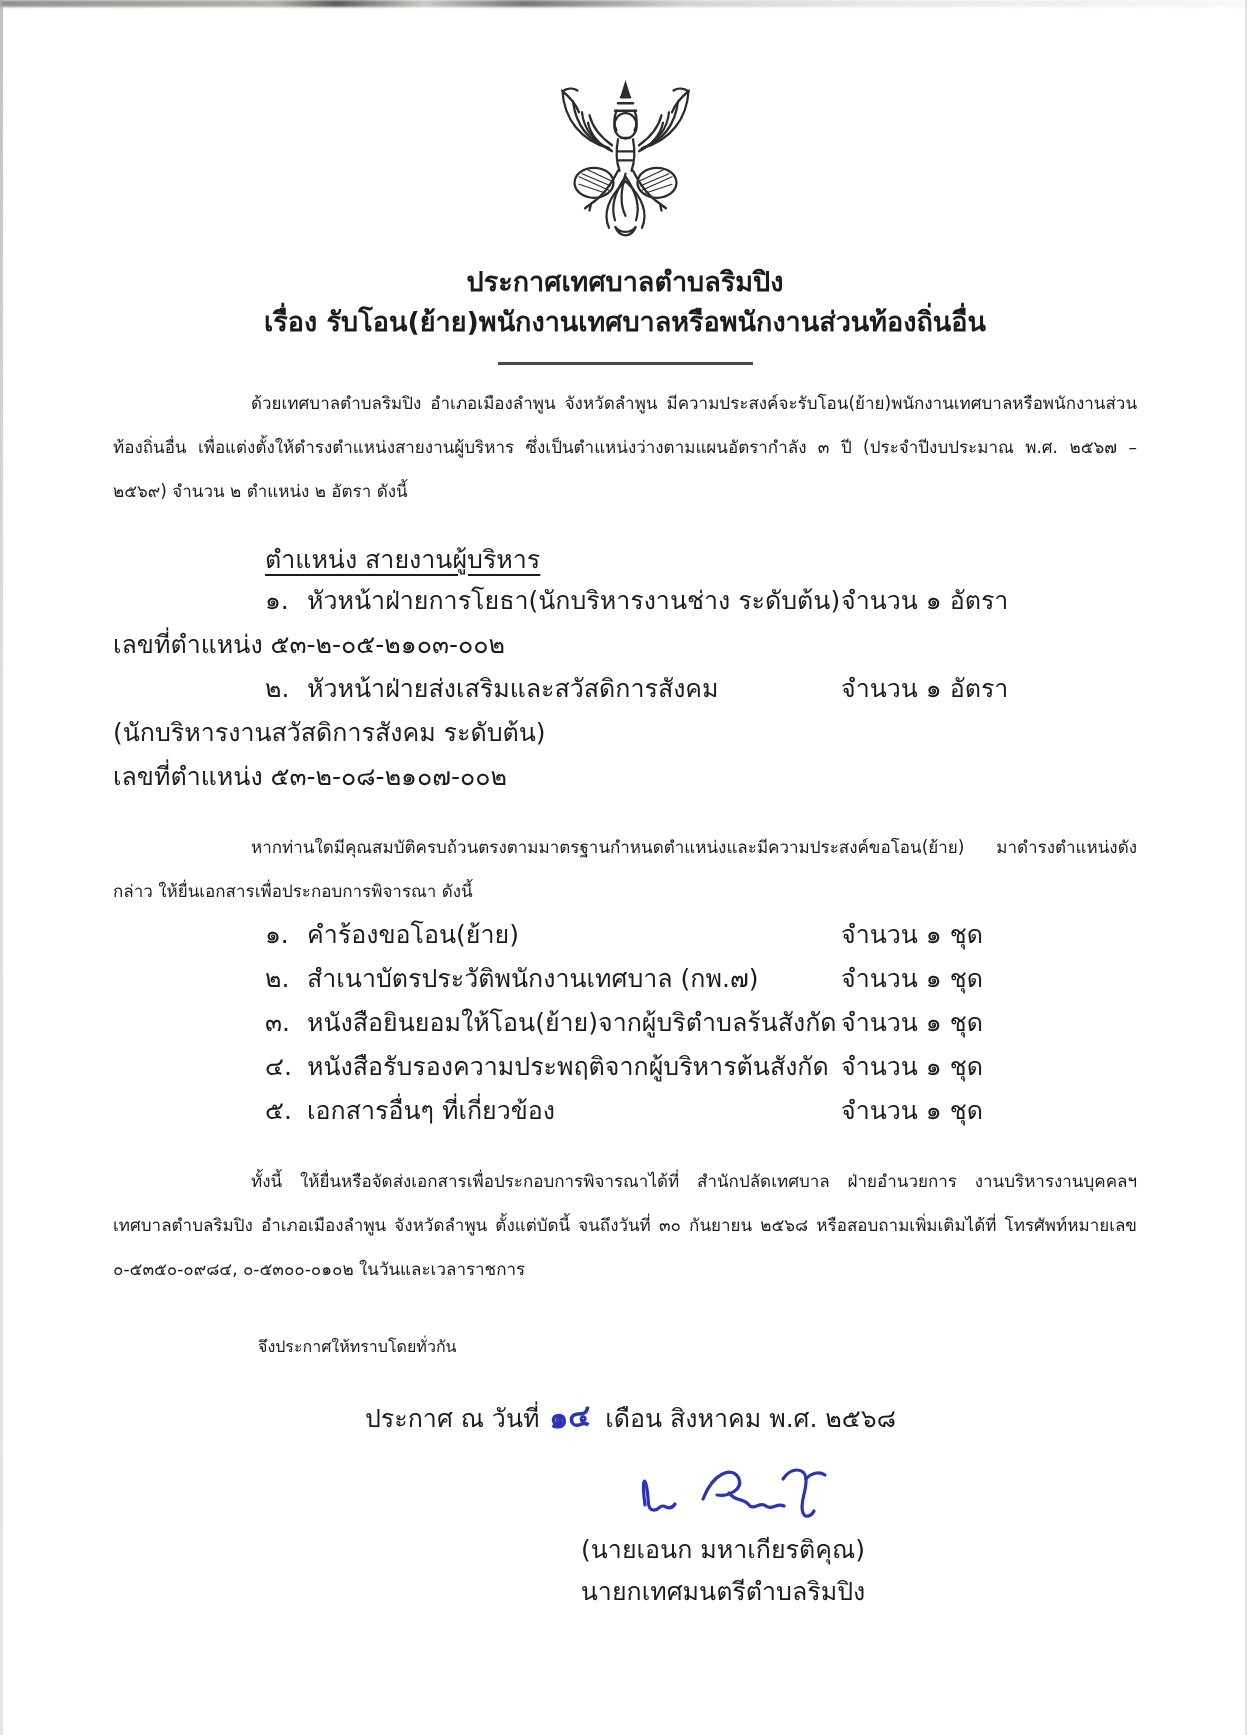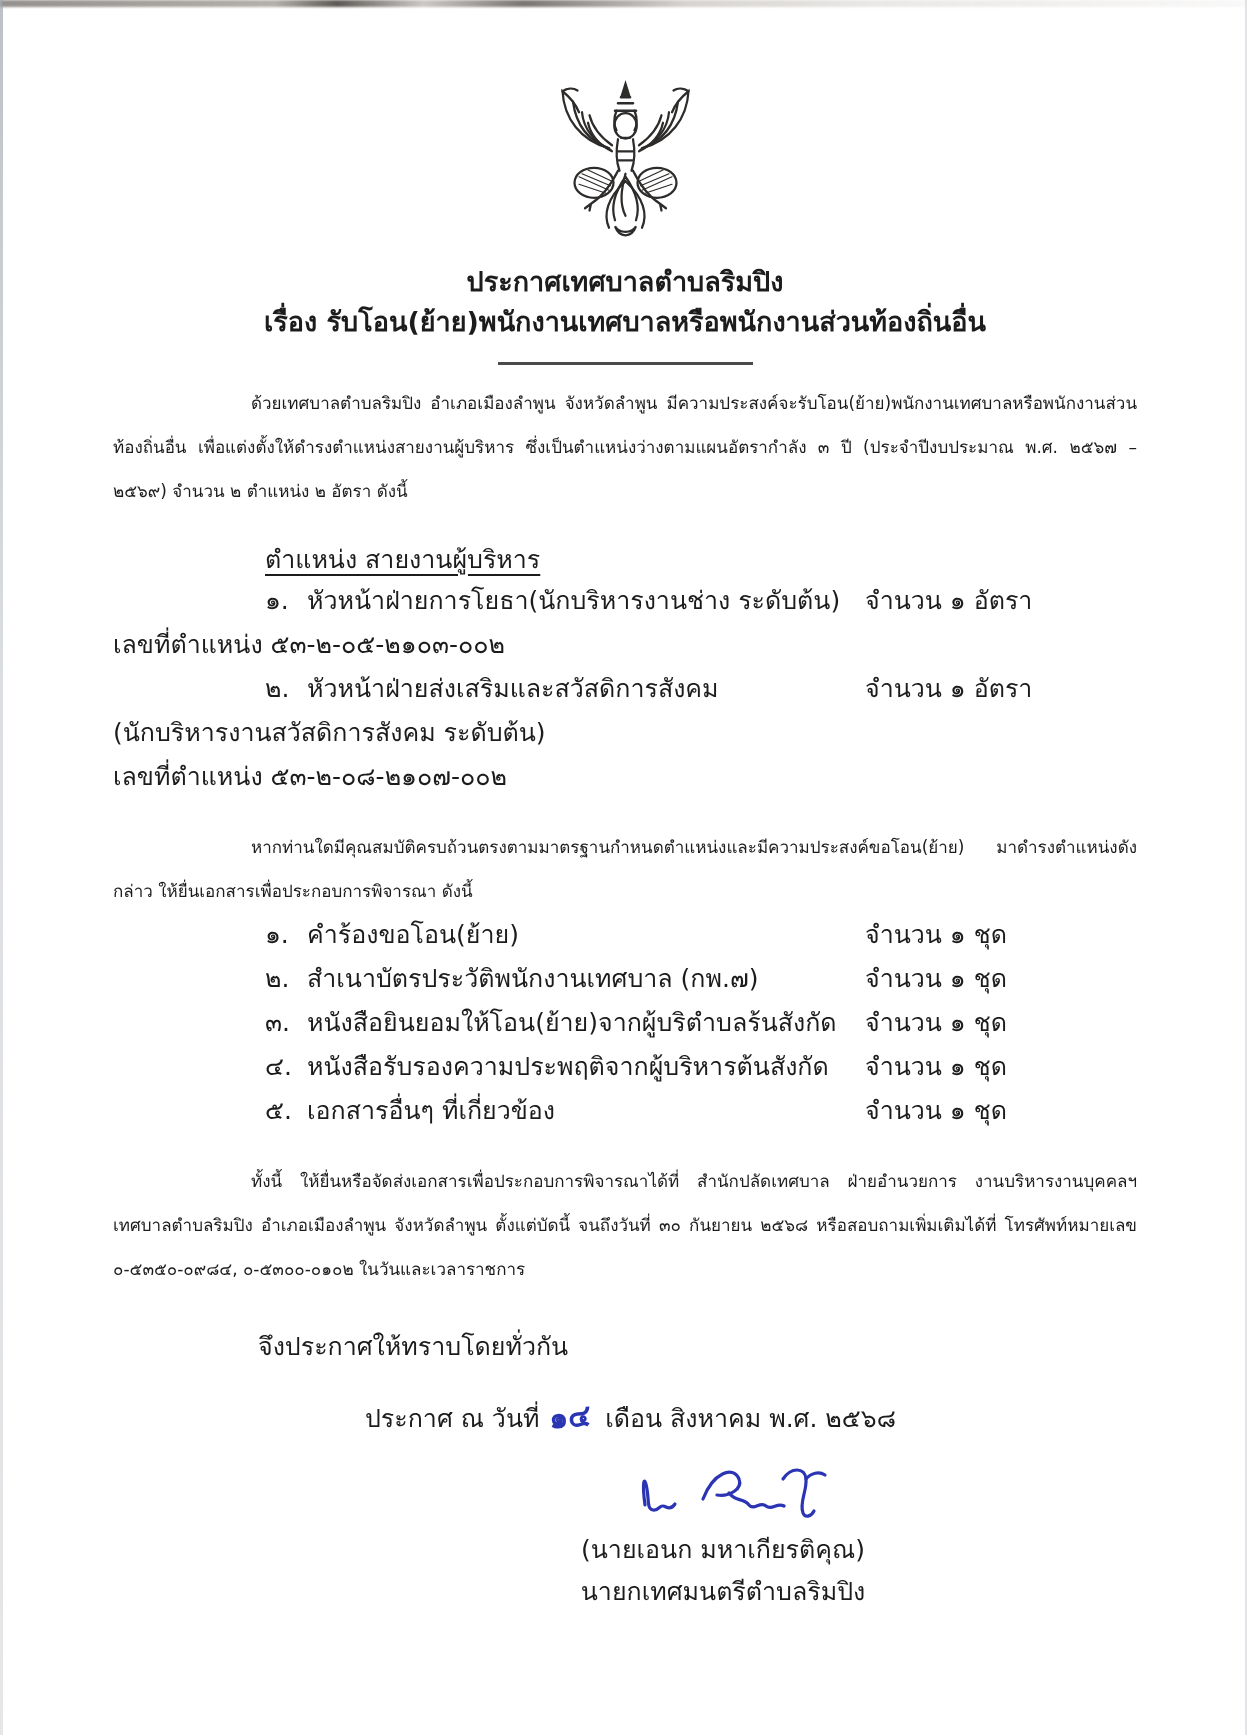--- a/index.html
+++ b/index.html
@@ -67,29 +67,29 @@
     margin: 26px 0 0 152px;
   }
   .list-row {
     position: relative;
     font-size: 25px;
     line-height: 44px;
     margin-left: 152px;
   }
   .list-row .no { display: inline-block; width: 42px; }
   .list-row .count {
-    position: absolute; left: 600px; top: 0; white-space: nowrap;
+    position: absolute; left: 576px; top: 0; white-space: nowrap;
   }
   .sub-line {
     font-size: 25px; line-height: 44px; 
   }
   .req-para { margin-top: 26px; }
   .submission-para { margin-top: 26px; }
   .announce-line {
-    font-size: 25px; line-height: 44px;
+    font-size: 16px; line-height: 44px;
     margin: 34px 0 0 145px;
   }
   .date-line {
     font-size: 25px; line-height: 44px;
     margin: 26px 0 0 252px;
     white-space: nowrap;
   }
   .hand-day {
     color: #2b35b4;
     font-size: 30px;

